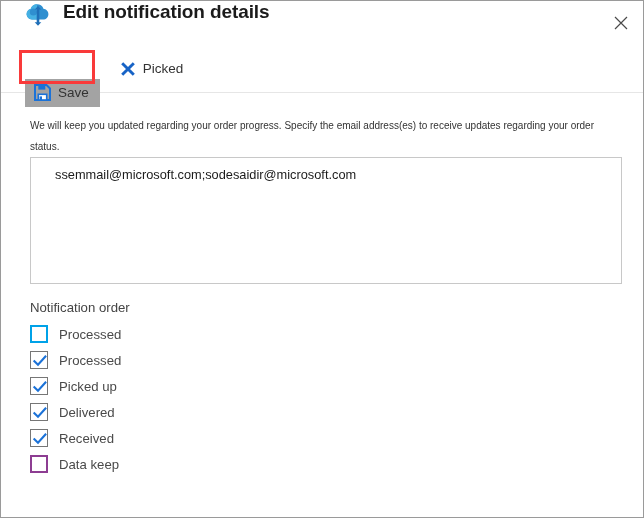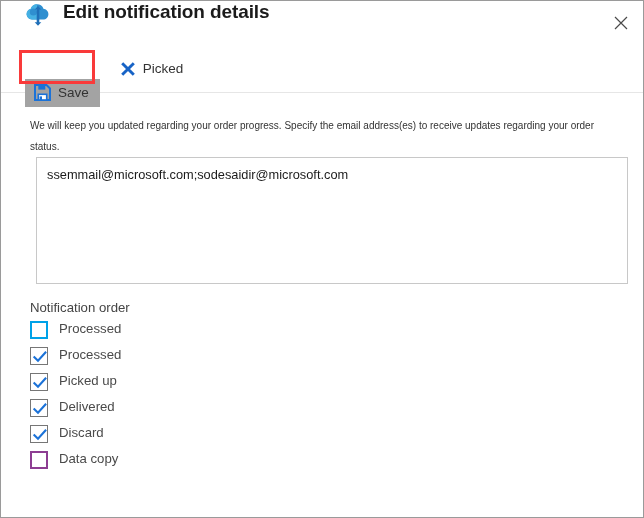--- a/index.html
+++ b/index.html
@@ -129,42 +129,42 @@
     color: #e81123;
     font-size: 13.3px;
     margin-right: 3px;
   }
 
   .email-area {
     display: block;
     box-sizing: border-box;
     width: 592px;
     height: 127px;
-    margin-left: 13px;
+    margin-left: 7px;
     border: 1px solid #c8c8c8;
     background: #ffffff;
     resize: none;
     outline: none;
     font-family: "Liberation Sans", sans-serif;
     font-size: 12.8px;
     color: #1b1b1b;
-    padding: 8px 10px;
+    padding: 8px 24px;
     line-height: 18px;
   }
 
   .section-label {
     margin: 16px 0 6px 7px;
     font-size: 13.2px;
     color: #444444;
   }
 
   .cb-list { margin-left: 7px; }
   .cb-row {
     display: flex;
-    align-items: flex-start;
+    align-items: center;
     height: 26px;
     cursor: pointer;
   }
   .cb-box {
     width: 18px;
     height: 18px;
     box-sizing: border-box;
     border: 1px solid #767676;
     background: #ffffff;
     flex: 0 0 18px;
@@ -277,23 +277,23 @@
         </span>
         <span class="cb-label">Delivered</span>
       </div>
 
       <div class="cb-row">
         <span class="cb-box">
           <svg width="16" height="16" viewBox="0 0 16 16" xmlns="http://www.w3.org/2000/svg">
             <path d="M2.4 8.2 L6.0 11.8 L13.4 3.6" stroke="#1b72d8" stroke-width="2.1" fill="none" stroke-linecap="square"></path>
           </svg>
         </span>
-        <span class="cb-label">Discard</span>
+        <span class="cb-label">Received</span>
       </div>
 
       <div class="cb-row">
         <span class="cb-box accent-purple"></span>
-        <span class="cb-label">Data copy</span>
+        <span class="cb-label">Data keep</span>
       </div>
 
     </div>
   </div>
 </div>
 
 </body></html>

